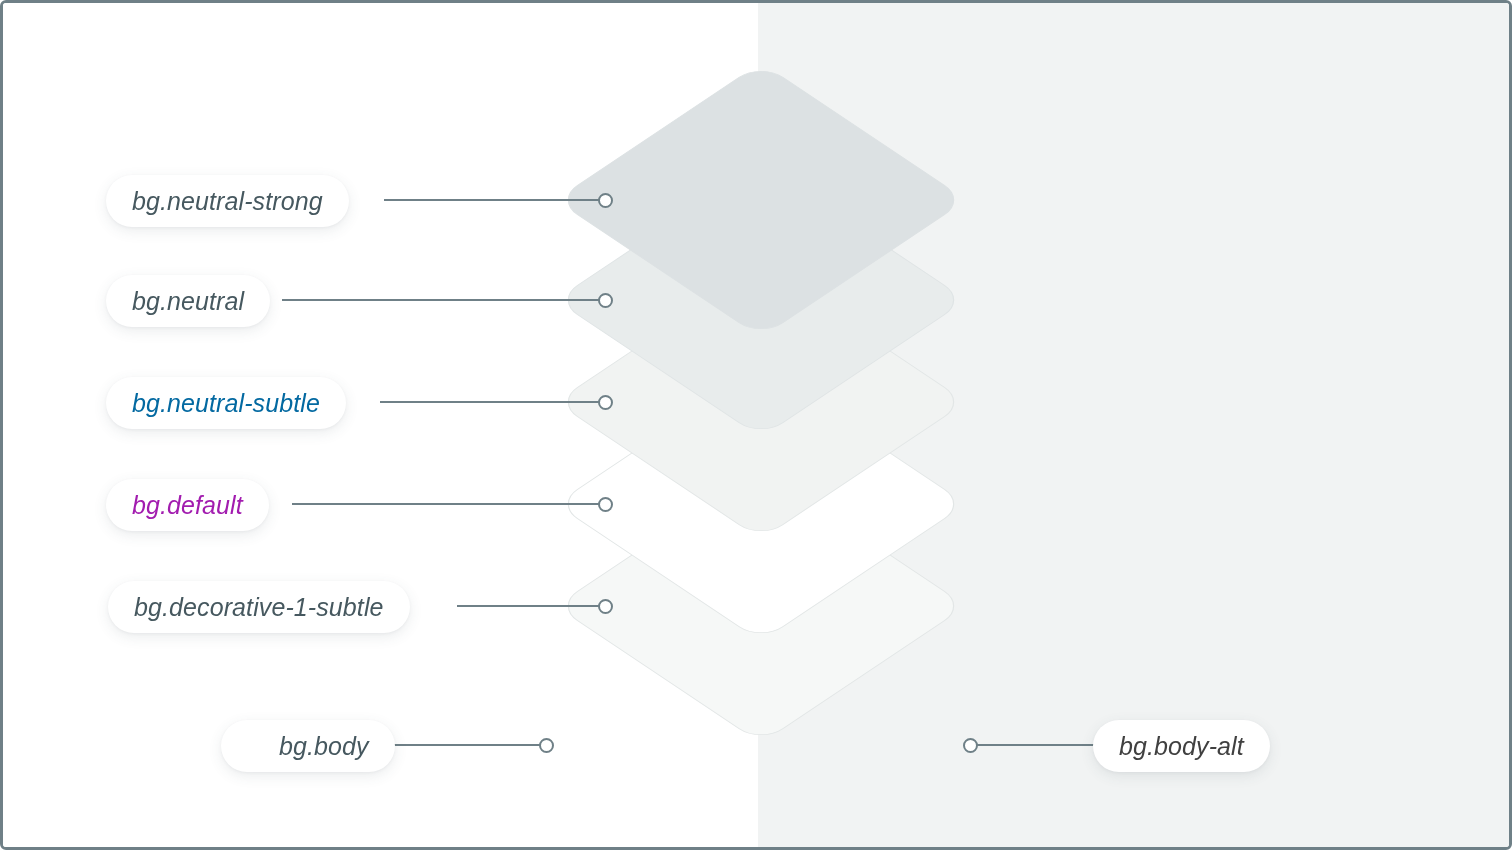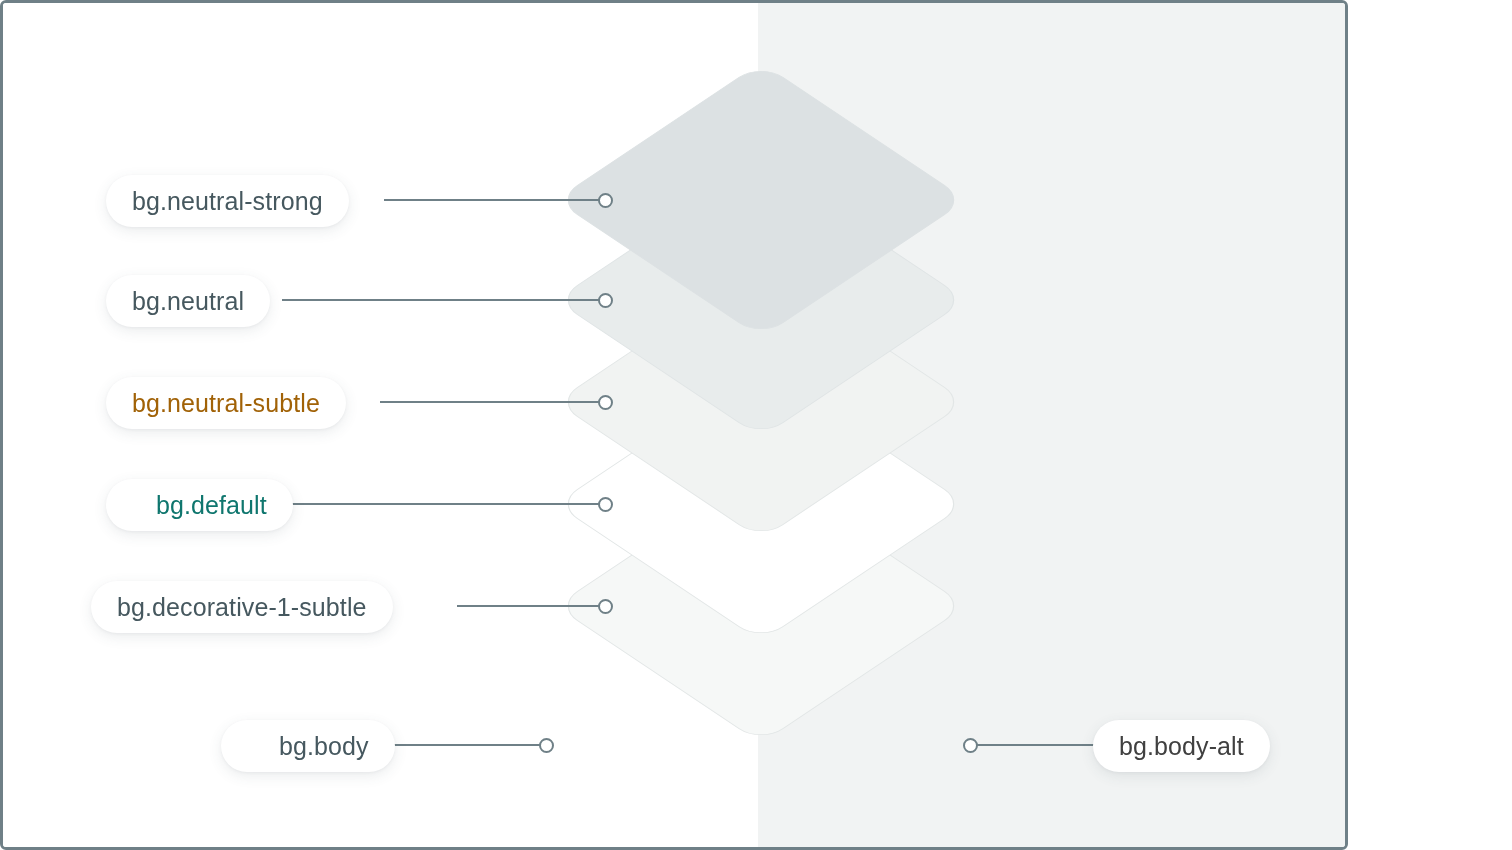--- a/index.html
+++ b/index.html
@@ -9,27 +9,28 @@
   }
   body {
     width: 1512px;
     height: 850px;
     overflow: hidden;
     font-family: "Liberation Sans", sans-serif;
   }
 
   #stage {
     position: relative;
-    width: 1348px;
+    width: 1512px;
     height: 850px;
     box-sizing: border-box;
     border: 3px solid #6f8087;
     border-radius: 6px;
     overflow: hidden;
     background: #ffffff;
+    font-style: italic;
   }
 
   
   .bg-left {
     position: absolute;
     left: 0; top: 0;
     width: 755px; height: 100%;
     background: #ffffff;
   }
   .bg-right {
@@ -125,26 +126,26 @@
     </div>
 
   <div id="labels-layer">
       <div class="pill" style="left: 103px; top: 172px; z-index: 30;">
         <span class="pill-label" style="color: rgb(70, 88, 95);">bg.neutral-strong</span>
       </div>
       <div class="pill" style="left: 103px; top: 272px; z-index: 30; justify-content: center;">
         <span class="pill-label" style="color: rgb(70, 88, 95);">bg.neutral</span>
       </div>
       <div class="pill" style="left: 103px; top: 374px; z-index: 30;">
-        <span class="pill-label" style="color: #a16207;">bg.neutral-subtle</span>
+        <span class="pill-label" style="color: #0369a1;">bg.neutral-subtle</span>
       </div>
       <div class="pill" style="left: 103px; top: 476px; z-index: 30;">
-        <span class="pill-label" style="color: #0f766e; margin-left: 24px;">bg.default</span>
+        <span class="pill-label" style="color: #a21caf;">bg.default</span>
       </div>
-      <div class="pill" style="left: 88px; top: 578px; z-index: 30;">
+      <div class="pill" style="left: 105px; top: 578px; z-index: 30;">
         <span class="pill-label" style="color: rgb(70, 88, 95);">bg.decorative-1-subtle</span>
       </div>
       <div class="pill" style="left: 218px; top: 717px; z-index: 30;">
         <span class="pill-label" style="color: rgb(70, 88, 95); margin-left: 32px;">bg.body</span>
       </div>
       <div class="pill" style="left: 1090px; top: 717px; z-index: 30;">
         <span class="pill-label" style="color: #404040;">bg.body-alt</span>
       </div>
     </div>
 

